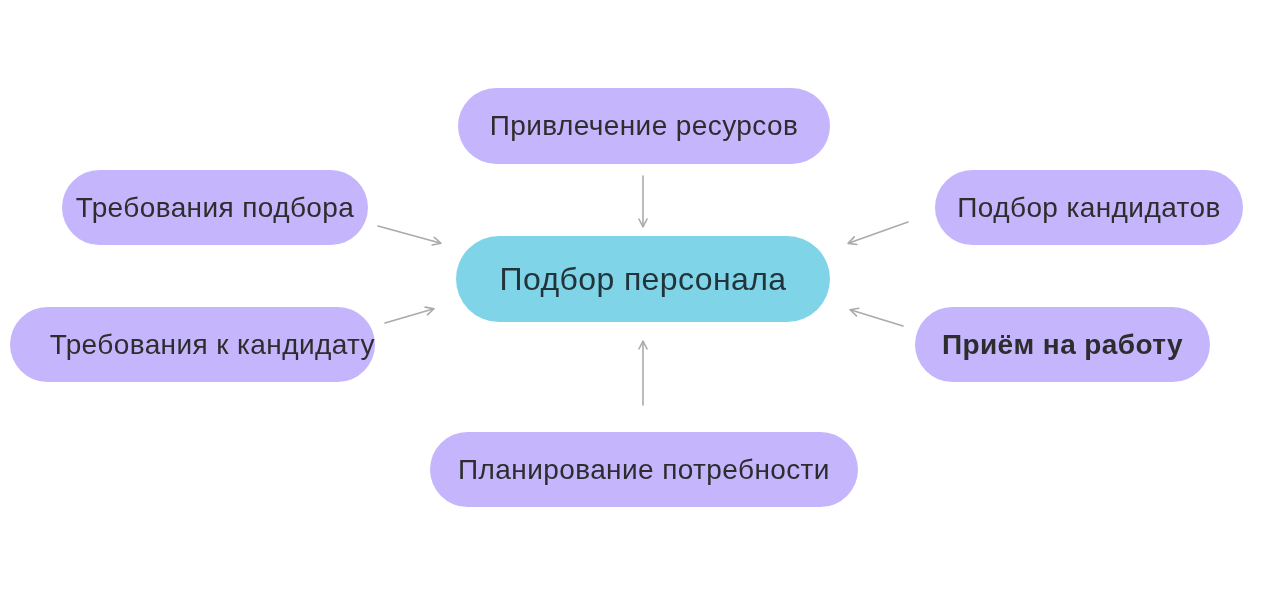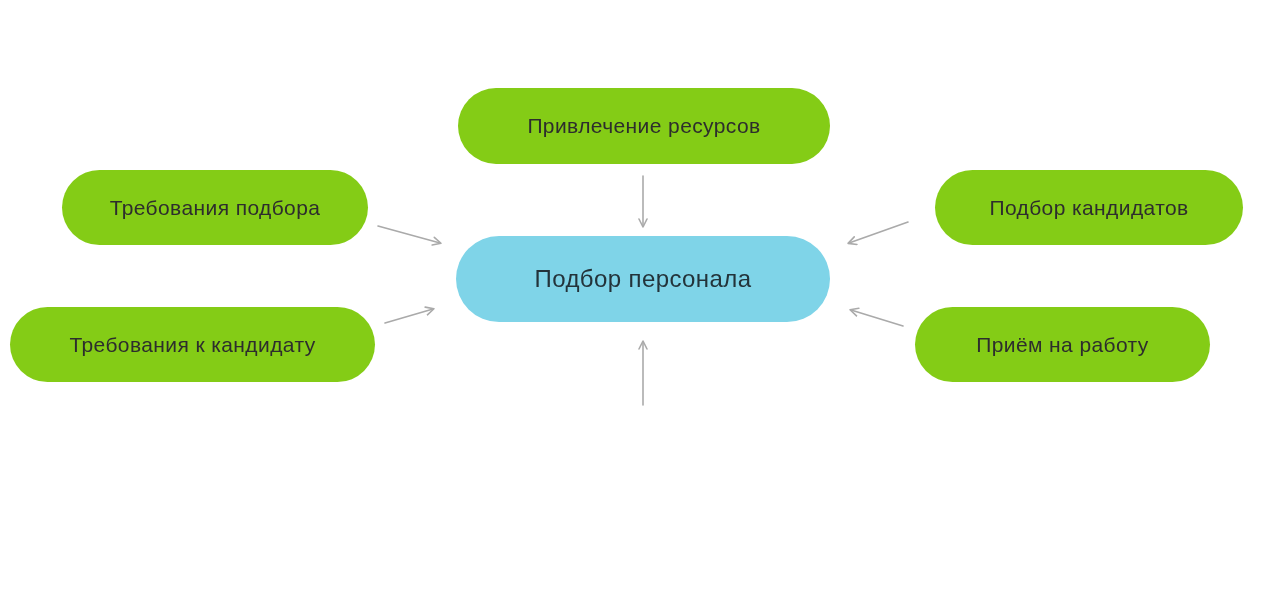--- a/index.html
+++ b/index.html
@@ -18,44 +18,44 @@
   .arrows {
     position: absolute;
     left: 0;
     top: 0;
     width: 1285px;
     height: 598px;
     pointer-events: none;
   }
   .node {
     position: absolute;
-    background: #84cc16;
+    background: #c4b5fd;
     border-radius: 38px;
     display: flex;
     align-items: center;
     justify-content: center;
-    font-size: 21px;
+    font-size: 28px;
     color: #2d2d2d;
     letter-spacing: 0.4px;
     white-space: nowrap;
     box-sizing: border-box;
   }
   .node-center {
     background: #7fd4e8;
     border-radius: 43px;
-    font-size: 24px;
+    font-size: 32px;
     color: #23333a;
   }
   
   .node-top         { left: 458px; top: 88px;  width: 372px; height: 76px; }
   .node-center      { left: 456px; top: 236px; width: 374px; height: 86px; }
   .node-left-upper  { left: 62px;  top: 170px; width: 306px; height: 75px; }
-  .node-left-lower  { left: 10px;  top: 307px; width: 365px; height: 75px; }
+  .node-left-lower  { left: 10px;  top: 307px; width: 365px; height: 75px; justify-content: flex-end; }
   .node-right-upper { left: 935px; top: 170px; width: 308px; height: 75px; }
-  .node-right-lower { left: 915px; top: 307px; width: 295px; height: 75px; }
+  .node-right-lower { left: 915px; top: 307px; width: 295px; height: 75px; font-weight: bold; }
   .node-bottom      { left: 430px; top: 432px; width: 428px; height: 75px; }
 </style>
 </head>
 <body>
 
 <div class="canvas">
 
   <svg class="arrows" viewBox="0 0 1285 598" xmlns="http://www.w3.org/2000/svg">
     <defs>
       <marker id="arrowhead" markerWidth="12" markerHeight="12" refX="8" refY="5" orient="auto" markerUnits="userSpaceOnUse">
@@ -85,18 +85,21 @@
   </div>
 
   <div class="node node-right-upper">
     <span>Подбор кандидатов</span>
   </div>
 
   <div class="node node-right-lower">
     <span>Приём на работу</span>
   </div>
 
+  <div class="node node-bottom">
+    <span>Планирование потребности</span>
+  </div>
 
   <div class="node node-center">
     <span>Подбор персонала</span>
   </div>
 
 </div>
 
 </body></html>

